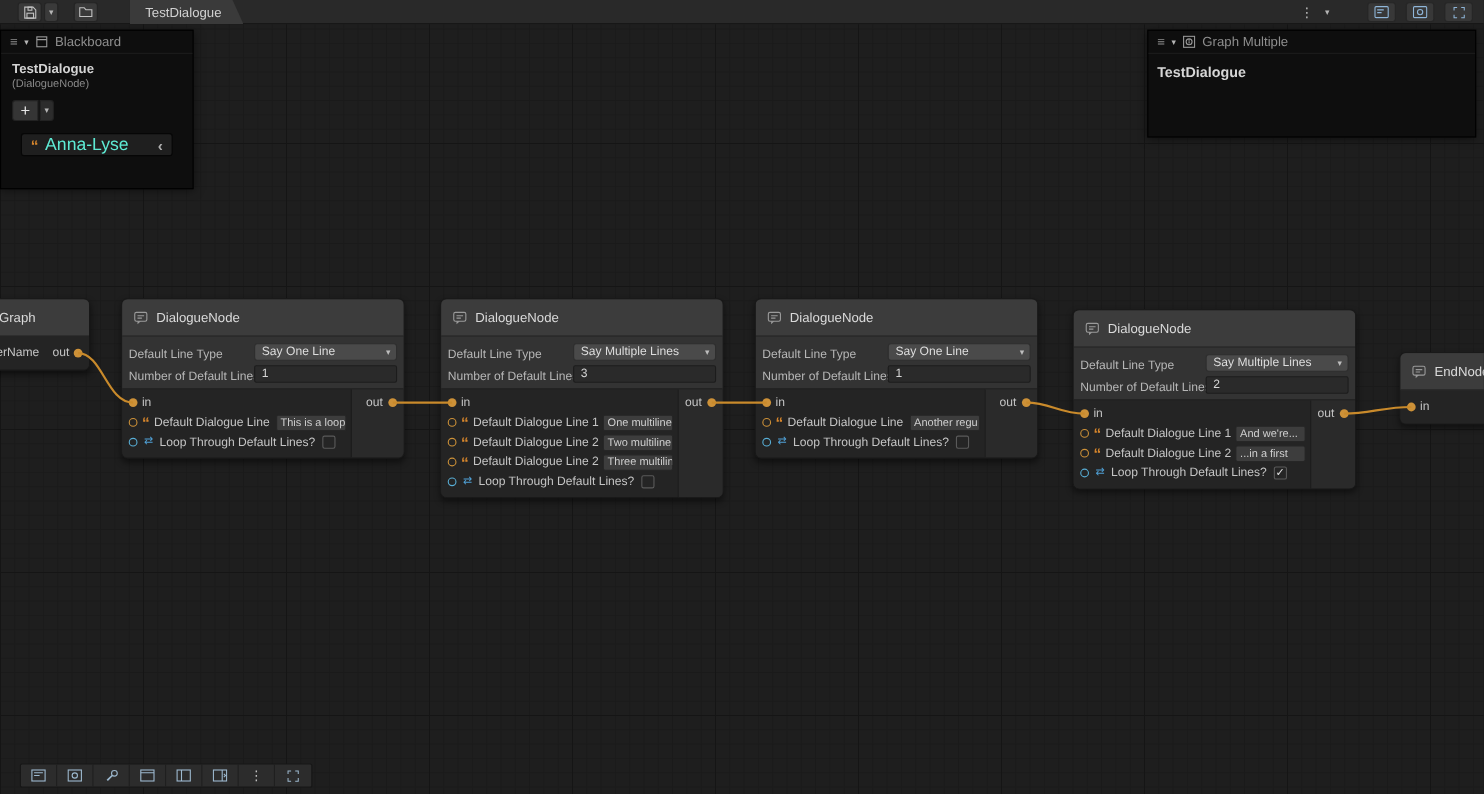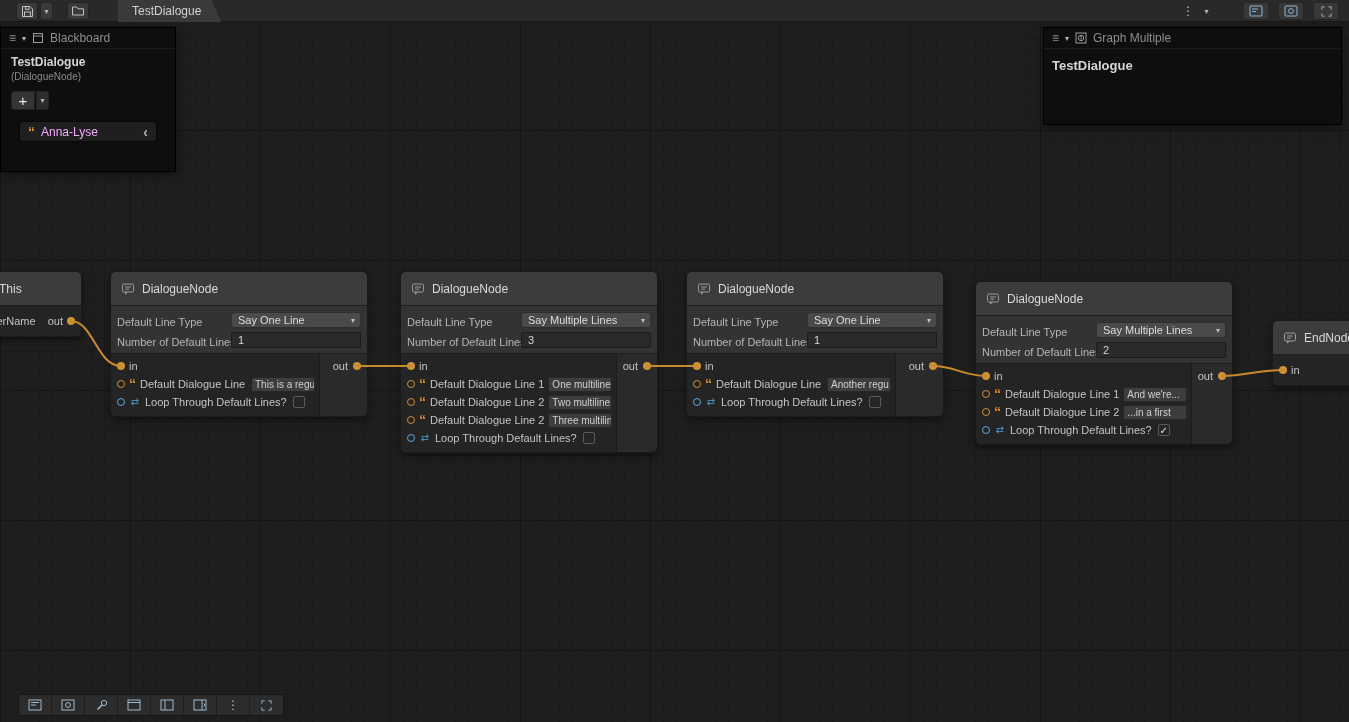--- a/index.html
+++ b/index.html
@@ -44,21 +44,21 @@
   .bb-body { padding:6px 10px; }
   .bb-title { font-size:12px; font-weight:bold; color:#d4d4d4; }
   .bb-sub { font-size:10px; color:#8a8a8a; margin-top:2px; }
   .bb-btnrow { margin-top:9px; display:flex; gap:1px; }
   .bb-plus { width:24px; height:19px; background:#353535; border:1px solid #222; border-radius:3px 0 0 3px;
              color:#e8e8e8; font-size:15px; line-height:16px; display:flex; align-items:center; justify-content:center; }
   .bb-plus-caret { width:13px; height:19px; background:#2c2c2c; border:1px solid #222; border-radius:0 3px 3px 0;
              color:#b5b5b5; font-size:8px; display:flex; align-items:center; justify-content:center; }
   .bb-field { margin:11px 0 0 8px; width:138px; height:21px; background:#1f1f1f; border:1px solid #060606;
               border-radius:3px; display:flex; align-items:center; gap:6px; padding:0 8px; }
-  .bb-field-name { flex:1; font-size:12px; color:#f0abfc; }
+  .bb-field-name { flex:1; font-size:16px; color:#5eead4; }
   .bb-chevron { color:#b0b0b0; font-size:14px; font-weight:bold; line-height:10px; }
   .gi { left:1043px; top:27px; width:299px; height:98px; }
   .gi-body { padding:9px 8px; }
   .gi-title { font-size:13px; font-weight:bold; color:#d6d6d6; }
   .quote { color:#d7862c; font-weight:bold; font-size:14px; line-height:8px; }
   
   .node { position:absolute; background:#242424; border:1px solid #191919; border-radius:6px;
           box-shadow:0 3px 6px rgba(0,0,0,.45); font-size:11px; color:#c8c8c8; overflow:hidden; z-index:10; }
   .node-title { height:34px; background:#3c3c3c; border-bottom:1px solid #202020; display:flex;
                 align-items:center; gap:7px; padding:0 10px; font-size:12px; color:#dadada; }
@@ -196,21 +196,21 @@
       </svg>
       <span>Graph Multiple</span>
     </div>
     <div class="gi-body">
       <div class="gi-title">TestDialogue</div>
     </div>
   </div>
 
   <div class="node" style="left:-60px; top:271px; width:142px;">
     <div class="node-title" style="padding-left:58px;">
-      <span>This</span>
+      <span>Graph</span>
     </div>
     <div class="simple-body">
       <div class="port-row" style="padding:0 6px 0 50px;">
         <span class="port-label">kerName</span>
         <span style="flex:1"></span>
         <span class="port-label">out</span>
         <span class="port connected"></span>
       </div>
     </div>
   </div>
@@ -240,21 +240,21 @@
     <div class="node-ports">
       <div class="ports-in">
         <div class="port-row">
           <span class="port connected"></span>
           <span class="port-label">in</span>
         </div>
         <div class="port-row">
           <span class="port hollow"></span>
           <span class="quote">“</span>
           <span class="port-label">Default Dialogue Line</span>
-          <span class="value-field">This is a regu</span>
+          <span class="value-field">This is a loop</span>
         </div>
         <div class="port-row">
           <span class="port hollow bool"></span>
           <span class="loop-ic">⇄</span>
           <span class="port-label">Loop Through Default Lines?</span>
           <span class="checkbox"></span>
         </div>
       </div>
       <div class="ports-out">
         <div class="port-row out-row">

